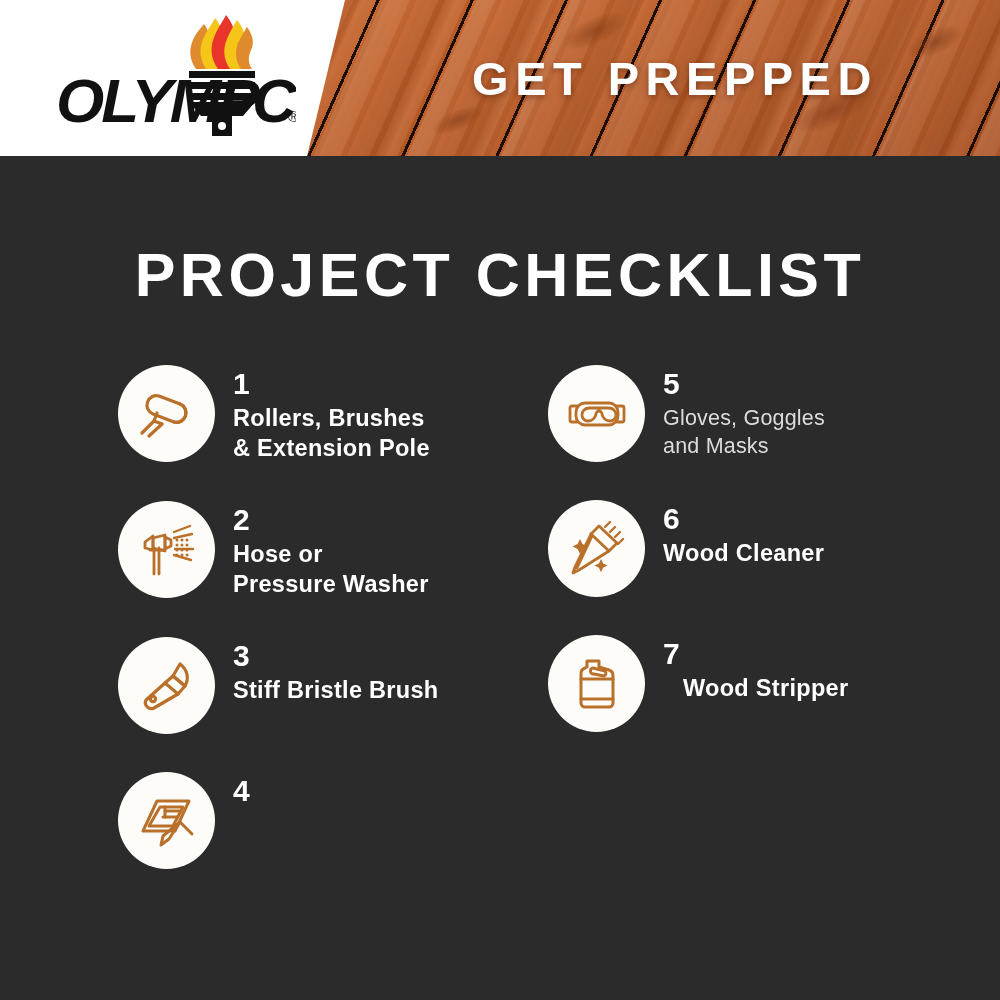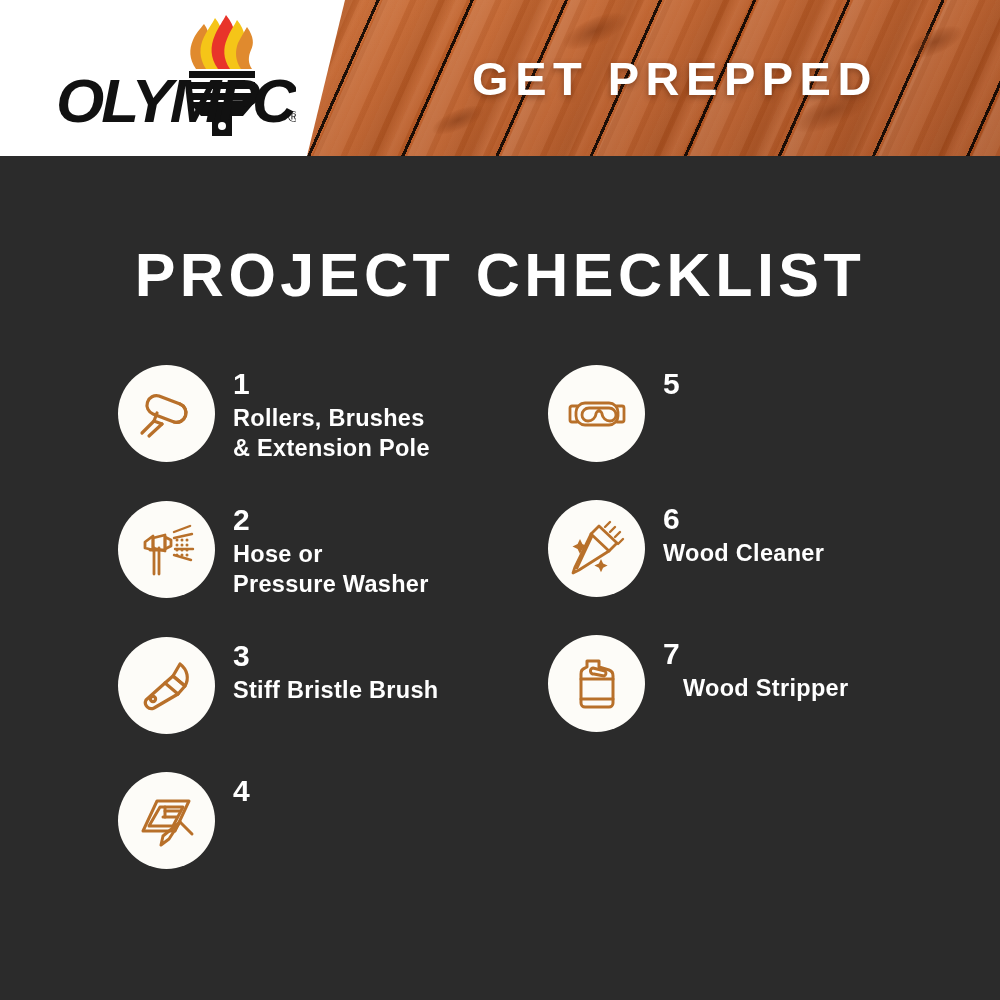--- a/index.html
+++ b/index.html
@@ -225,20 +225,22 @@
       <div class="icon-circle">
         <svg width="66" height="66" viewBox="0 0 66 66" fill="none" stroke="#b8702a" stroke-width="2.8" stroke-linecap="round" stroke-linejoin="round">
           <path d="M13 25 L8 25 a2 2 0 0 0 -2 2 L6 39 a2 2 0 0 0 2 2 L13 41"></path>
           <path d="M53 25 L58 25 a2 2 0 0 1 2 2 L60 39 a2 2 0 0 1 -2 2 L53 41"></path>
           <path d="M21 22 L45 22 a9 9 0 0 1 9 9 L54 35 a9 9 0 0 1 -9 9 L21 44 a9 9 0 0 1 -9 -9 L12 31 a9 9 0 0 1 9 -9 Z"></path>
           <path d="M25 27 a7 7 0 0 0 -7 7 a6 6 0 0 0 6 6 a8 8 0 0 0 8 -7 a3 3 0 0 1 3 -3 a3 3 0 0 1 3 3 a8 8 0 0 0 8 7 a6 6 0 0 0 6 -6 a7 7 0 0 0 -7 -7 Z"></path>
         </svg>
       </div>
       <div class="item-text">
         <div class="item-num">5</div>
+        <div class="item-sub" style="white-space: pre-line;">Gloves, Goggles
+and Masks</div>
       </div>
     </div>
 
     <div class="item" style="margin-bottom: 38px;">
       <div class="icon-circle">
         <svg width="64" height="64" viewBox="0 0 64 64" fill="none" stroke="#b8702a" stroke-width="2.8" stroke-linecap="round" stroke-linejoin="round">
           <path d="M34 9 L52 26 L44 34 L26 17 Z"></path>
           <g stroke-width="2.4">
             <path d="M40 10 L45 5"></path>
             <path d="M45 15 L50 10"></path>

